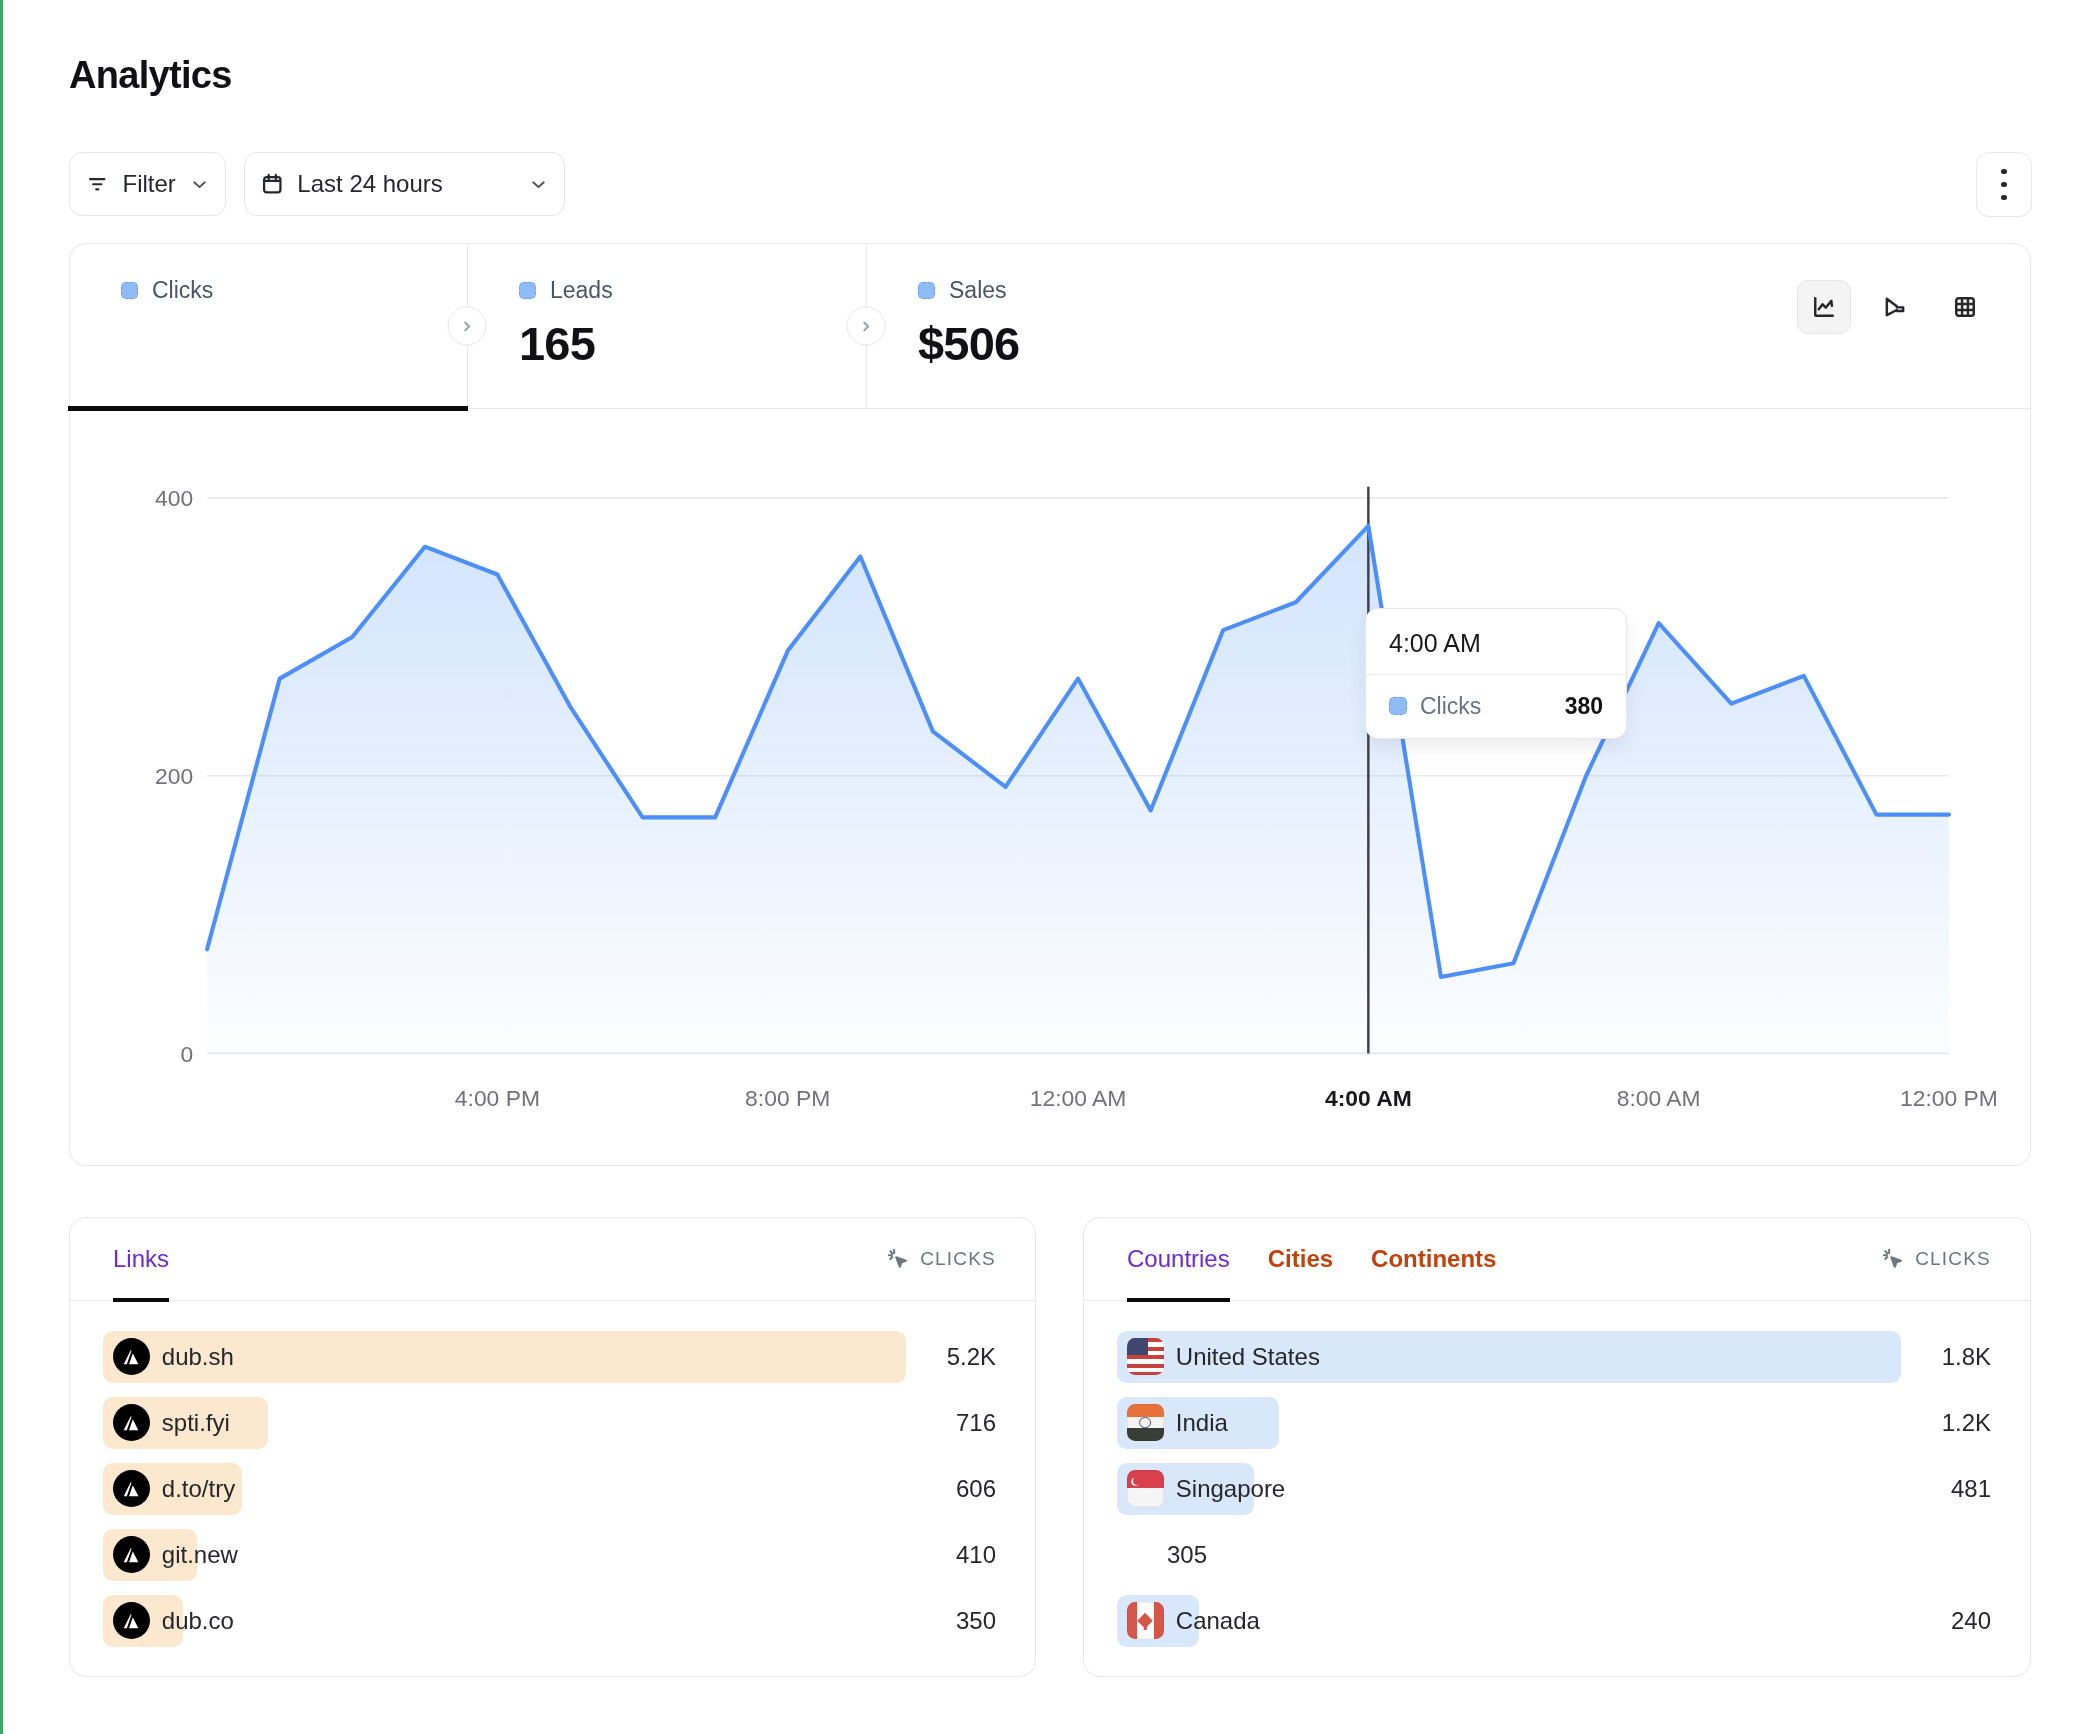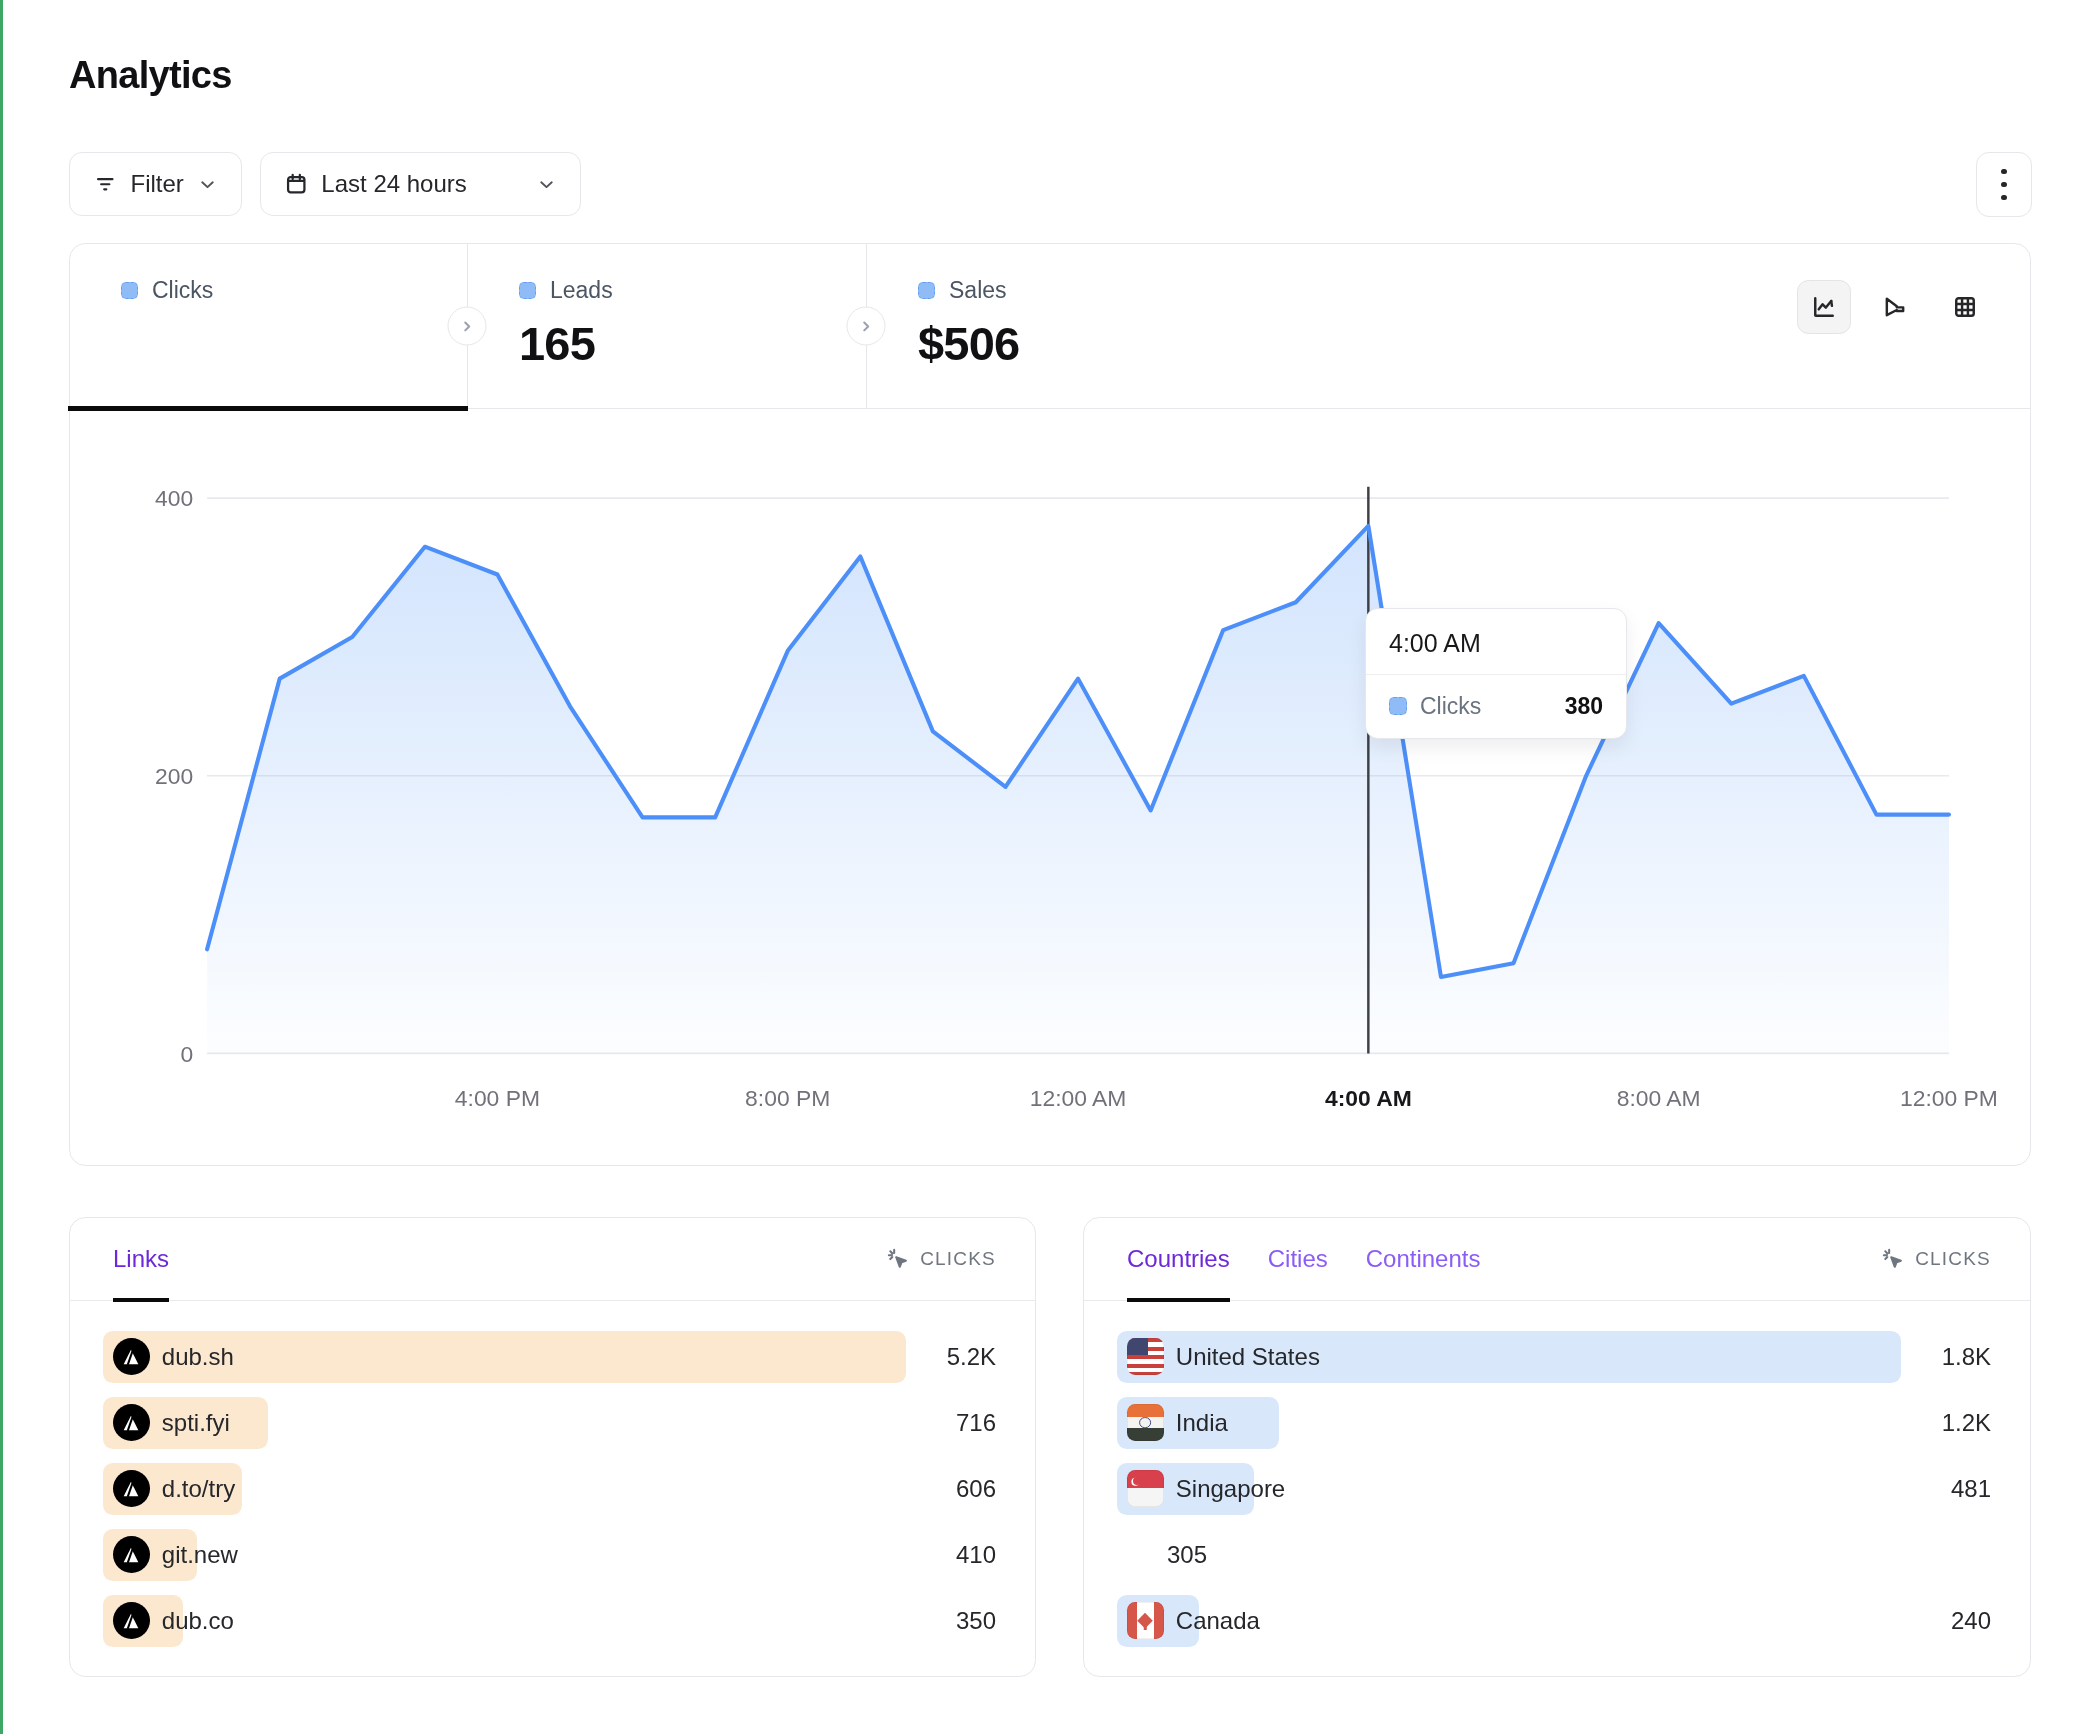--- a/index.html
+++ b/index.html
@@ -11,21 +11,21 @@
   }
   .accent-strip { position:absolute; left:0; top:0; width:3.3px; height:100%; background:#3ea765; }
 
   
   .page-title { position:absolute; left:69px; top:54px; font-size:38px; font-weight:700; letter-spacing:-0.7px; color:#111114; }
 
   .toolbar { position:absolute; left:69px; top:152px; display:flex; gap:18px; }
   .tb-btn {
     display:inline-flex; align-items:center; gap:13px; height:64px;
     border:1.6px solid #e5e7eb; border-radius:13px; background:#fff;
-    padding:0 23px; font-size:24px; color:#26272b; cursor:pointer;
+    padding:0 15px; font-size:24px; color:#26272b; cursor:pointer;
   }
   .tb-btn .icon { display:inline-flex; color:#26272b; }
   .tb-btn .chev { color:#52525b; display:inline-flex; }
   .tb-btn.date { width:321px; justify-content:flex-start; }
   .tb-btn.date .chev { margin-left:auto; }
 
   .kebab-btn {
     position:absolute; right:64px; top:152px; width:56px; height:65px;
     border:1.6px solid #e5e7eb; border-radius:13px; background:#fff; cursor:pointer;
     display:flex; flex-direction:column; align-items:center; justify-content:center; gap:7.4px;
@@ -74,21 +74,21 @@
   .tooltip-row { display:flex; align-items:center; gap:13px; padding:18px 23px; }
   .tooltip-sq { width:18px; height:18px; border-radius:4.9px; background:#8fbcf7; border:1.6px dashed #699ff0; flex:none; }
   .tooltip-metric { font-size:23px; color:#6b7280; }
   .tooltip-val { margin-left:auto; font-size:23px; font-weight:700; color:#111114; }
 
   
   .panel { position:absolute; top:1217px; height:460px; border:1.6px solid #e6e7ea; border-radius:16.4px; background:#fff; }
   .panel.links { left:69px; width:967px; }
   .panel.countries { left:1083px; width:948px; }
   .panel-header { position:relative; display:flex; align-items:center; height:83px; padding:0 39px 0 43px; border-bottom:1.6px solid #e9eaec; gap:38px; }
-  .ptab { position:relative; font-size:24px; color:#8b5cf6; height:100%; display:flex; align-items:center; cursor:pointer; }
+  .ptab { position:relative; font-size:24px; color:#c2410c; height:100%; display:flex; align-items:center; cursor:pointer;font-weight:bold; }
   .ptab.active { color:#6d28d9; font-weight:500; }
   .ptab.active::after { content:""; position:absolute; left:0; right:0; bottom:-1.6px; height:4.1px; background:#0a0a0a; }
   .metric-switch { margin-left:auto; display:flex; align-items:center; gap:9.8px; color:#6f7680; cursor:pointer; }
   .metric-switch .mlabel { font-size:19px; letter-spacing:1.2px; }
 
   .rows { padding:29.5px 39px 0 33px; }
   .rowitem { display:flex; align-items:center; height:52px; margin-bottom:14px; cursor:pointer; }
   .track { position:relative; flex:1; height:52px; }
   .bar { position:absolute; left:0; top:0; height:52px; border-radius:9.8px; }
   .bar.orange { background:#fce8cf; }

